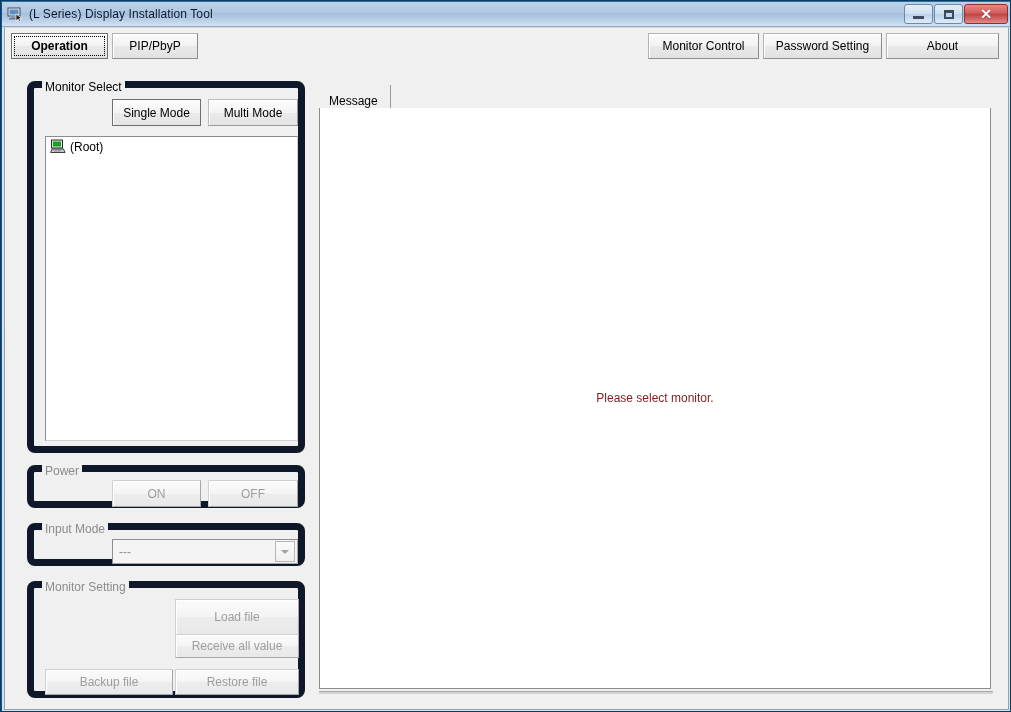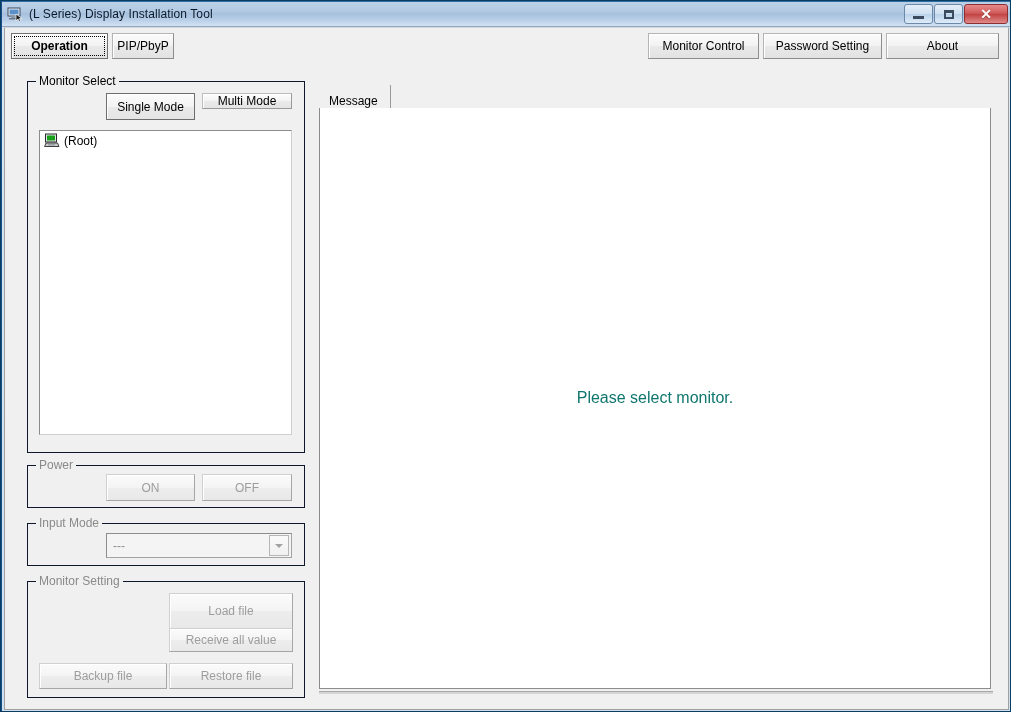--- a/index.html
+++ b/index.html
@@ -146,22 +146,22 @@
   #left-col {
     position: absolute;
     left: 26px;
     top: 80px;
     width: 278px;
   }
 
   .groupbox {
     position: relative;
     box-sizing: border-box;
-    border: 1px solid #0f172a;
-    border-radius: 0;
+    border: 7px solid #0f172a;
+    border-radius: 8px;
     background: transparent;
   }
   .gb-title {
     position: absolute;
     top: -8px;
     left: 8px;
     background: #f0f0f0;
     padding: 0 3px;
     font-size: 12px;
     color: #000000;
@@ -185,27 +185,27 @@
     background: linear-gradient(to bottom, #fcfcfc 0%, #f3f3f3 50%, #eaeaea 51%, #e4e4e4 100%);
     display: flex; align-items: center; justify-content: center;
     font-size: 12px; color: #000;
     box-shadow: 1px 1px 0 #ffffff inset;
   }
   #btn-multi-mode {
     position: absolute;
     left: 174px;
     top: 11px;
     width: 90px;
-    height: 16px;
+    height: 27px;
     box-sizing: border-box;
     border: 1px solid #9a9a9a;
     border-top-color: #bdbdbd;
     border-left-color: #bdbdbd;
     background: linear-gradient(to bottom, #fcfcfc 0%, #f3f3f3 50%, #eaeaea 51%, #e4e4e4 100%);
-    display: flex; align-items: flex-start; justify-content: center;
+    display: flex; align-items: center; justify-content: center;
     font-size: 12px; color: #000;
     box-shadow: 1px 1px 0 #ffffff inset;
   }
   #tree-view {
     position: absolute;
     left: 11px;
     top: 48px;
     width: 253px;
     height: 305px;
     box-sizing: border-box;
@@ -340,22 +340,22 @@
     box-sizing: border-box;
     background: #ffffff;
     border: 1px solid #8c8c8c;
     border-top: none;
     border-right-color: #8c8c8c;
     display: flex;
     align-items: center;
     justify-content: center;
   }
   #message-text {
-    font-size: 16px;
-    color: #0f766e;
+    font-size: 12px;
+    color: #7f1d1d;
   }
 
   
   #bottom-bevel {
     position: absolute;
     left: 318px;
     top: 690px;
     width: 674px;
     height: 2px;
     background: #d4d4d4;
@@ -393,21 +393,21 @@
     </div>
   </div>
 
   <div class="frame-inner"></div>
 
   <div id="toolbar">
     <div class="tb-btn focused" style="left:5px; top:2px; width:97px;">
       <span>Operation</span>
       <span class="focus-ring"></span>
     </div>
-    <div class="tb-btn" style="left:106px; top:2px; width:62px;">
+    <div class="tb-btn" style="left:106px; top:2px; width:86px;">
       <span>PIP/PbyP</span>
     </div>
 
     <div class="tb-btn" style="left:642px; top:2px; width:111px;align-items:center;">
       <span>Monitor Control</span>
     </div>
     <div class="tb-btn" style="left:880px; top:2px; width:113px;">
       <span>About</span>
     </div>
     <div class="tb-btn" style="left:757px; top:2px; width:119px;">

